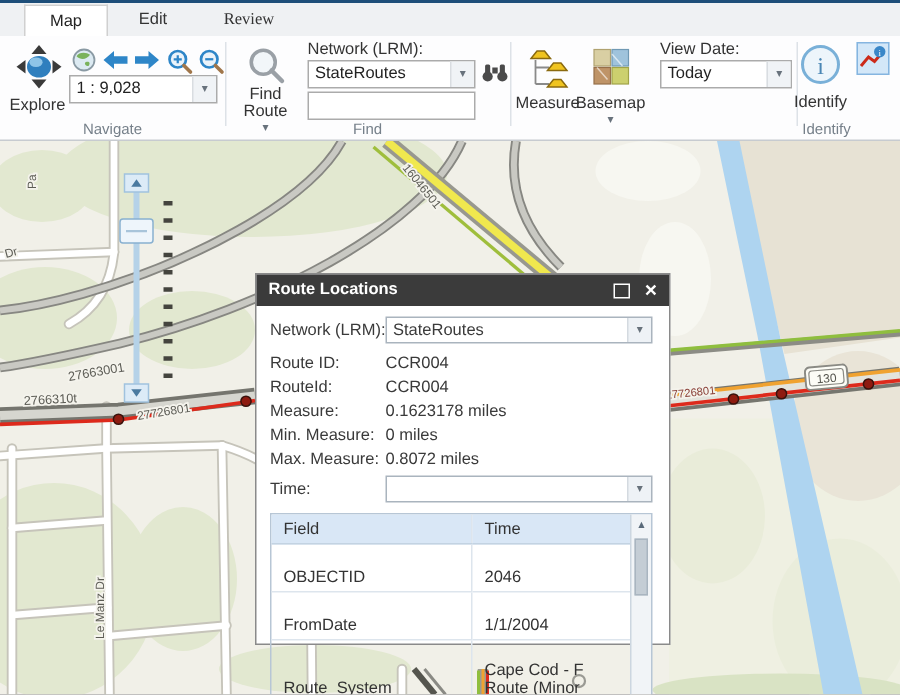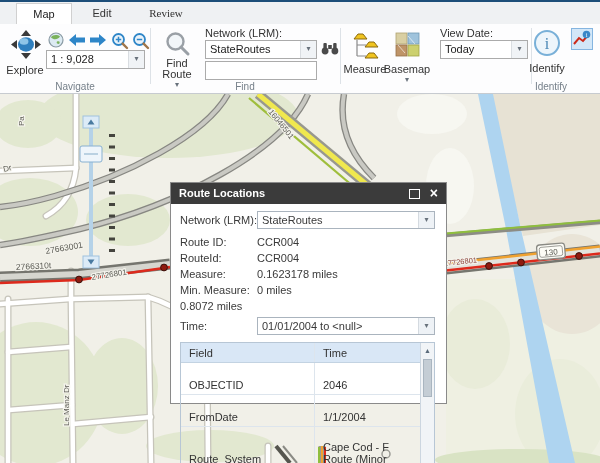--- a/index.html
+++ b/index.html
@@ -30,21 +30,21 @@
   .tinyarrow{position:absolute;font-size:8px;color:#68727c;text-align:center;}
   .tool-active{position:absolute;width:22px;height:22px;background:#d3e7f8;border:1px solid #85b5e0;
                box-sizing:border-box;}
 
   
   #map{position:absolute;top:94px;left:0;}
   #map text{paint-order:stroke;stroke:#f4f3ec;stroke-width:2.4px;fill:#5c5c55;font-size:8px;
             font-family:"Liberation Sans",sans-serif;}
 
   
-  .dlg{position:absolute;left:170px;top:182px;width:277px;height:222px;background:#fff;
+  .dlg{position:absolute;left:170px;top:182px;width:277px;height:248px;background:#fff;
        border:1px solid #8a8a8a;box-sizing:border-box;font-size:11px;color:#3a3a3a;}
   .dlg-header{height:21px;background:#3b3b3b;color:#fff;font-weight:bold;line-height:21px;
               padding-left:8px;position:relative;}
   .dlg-max{position:absolute;right:26px;top:6px;width:9px;height:8px;border:1.5px solid #fff;}
   .dlg-close{position:absolute;right:8px;top:0;line-height:21px;font-size:14px;font-weight:bold;color:#fff;}
   .dlg-body{padding:6px 11px 0 9px;}
   .dlg-netrow{display:flex;align-items:center;height:19px;margin-bottom:5px;}
   .dlg-netrow .lbl{width:77px;flex:none;}
   .dcombo{position:relative;flex:1;height:18px;background:#fff;border:1px solid #aab4be;box-sizing:border-box;}
   .dcombo .ctext{position:absolute;left:4px;top:0;right:17px;line-height:16px;white-space:nowrap;overflow:hidden;}
@@ -358,27 +358,27 @@
       </div>
       <div class="dlg-row">
         <span class="lbl">Measure:</span>
         <span>0.1623178 miles</span>
       </div>
       <div class="dlg-row">
         <span class="lbl">Min. Measure:</span>
         <span>0 miles</span>
       </div>
       <div class="dlg-row">
+        <span class="lbl">Max. Measure:</span>
         <span>0.8072 miles</span>
       </div>
 
       <div class="dlg-timerow">
         <span class="lbl">Time:</span>
         <div class="dcombo">
-          <div class="ctext">01/01/2004 to &lt;null&gt;</div>
           <div class="carr">▾</div>
         </div>
       </div>
 
       <div class="tblwrap">
         <table class="fv">
           <tbody>
               <tr>
             <th style="width:125px;">Field</th>
             <th class="colv">Time</th>

